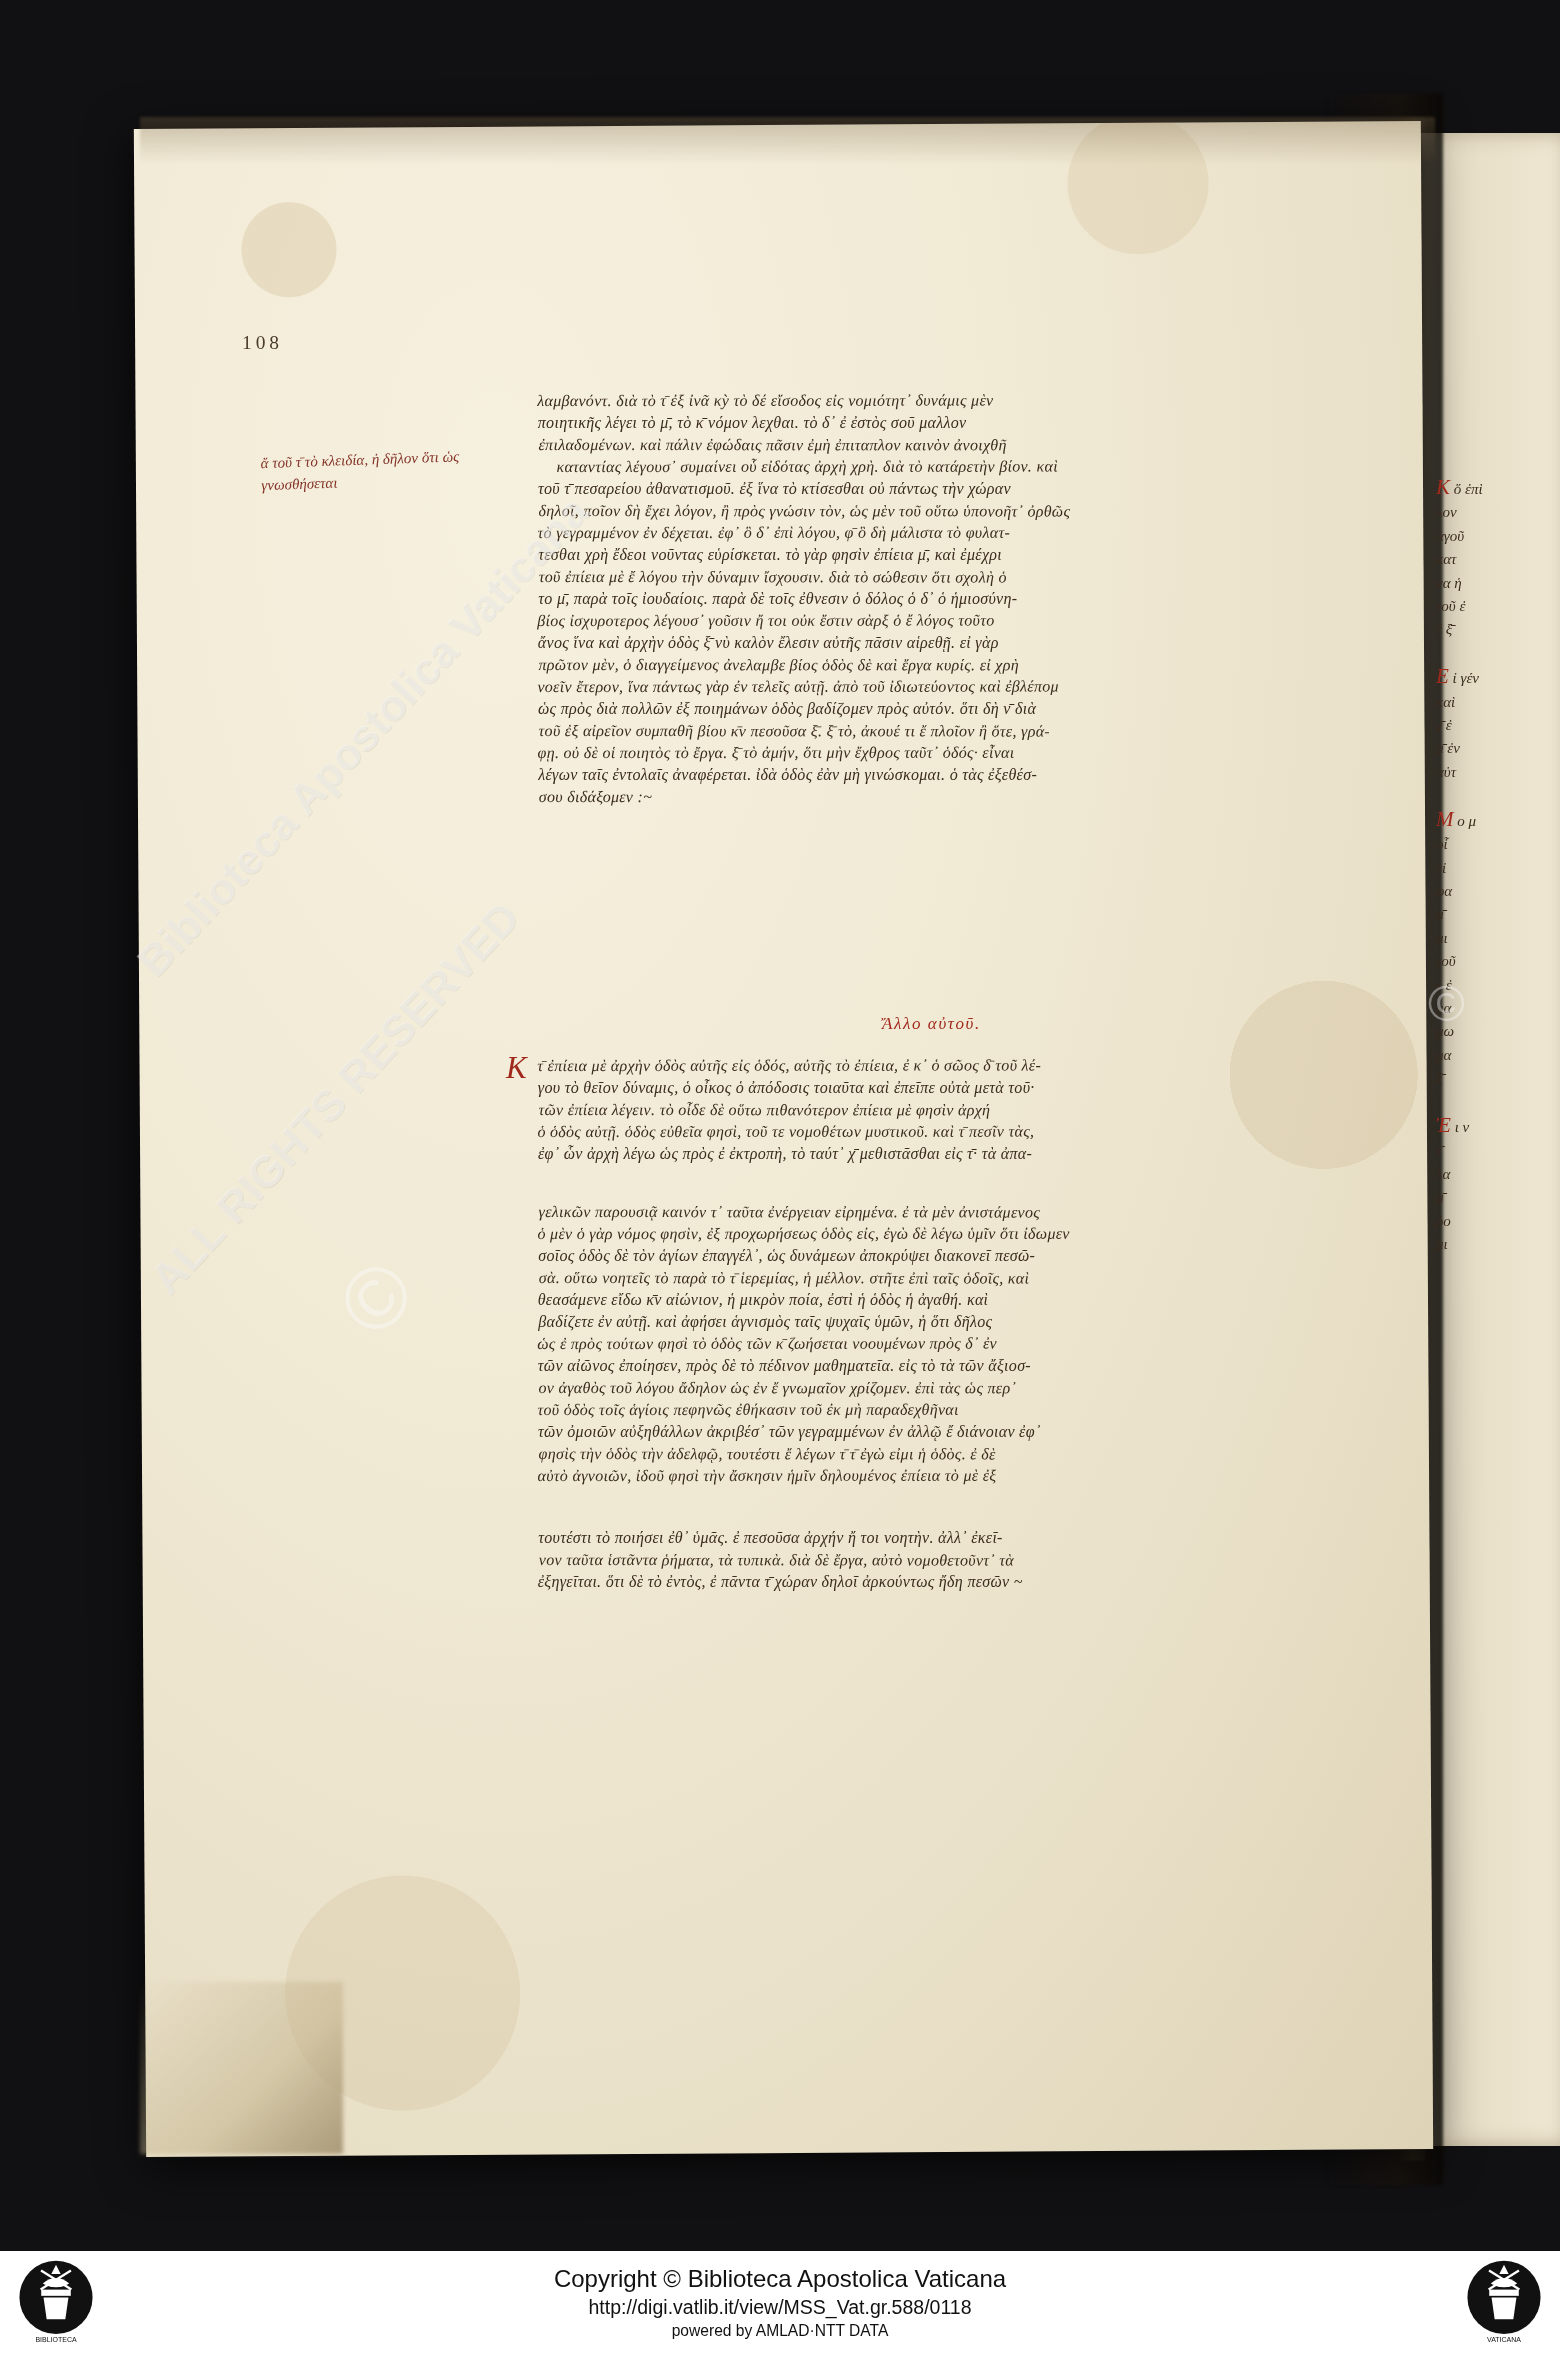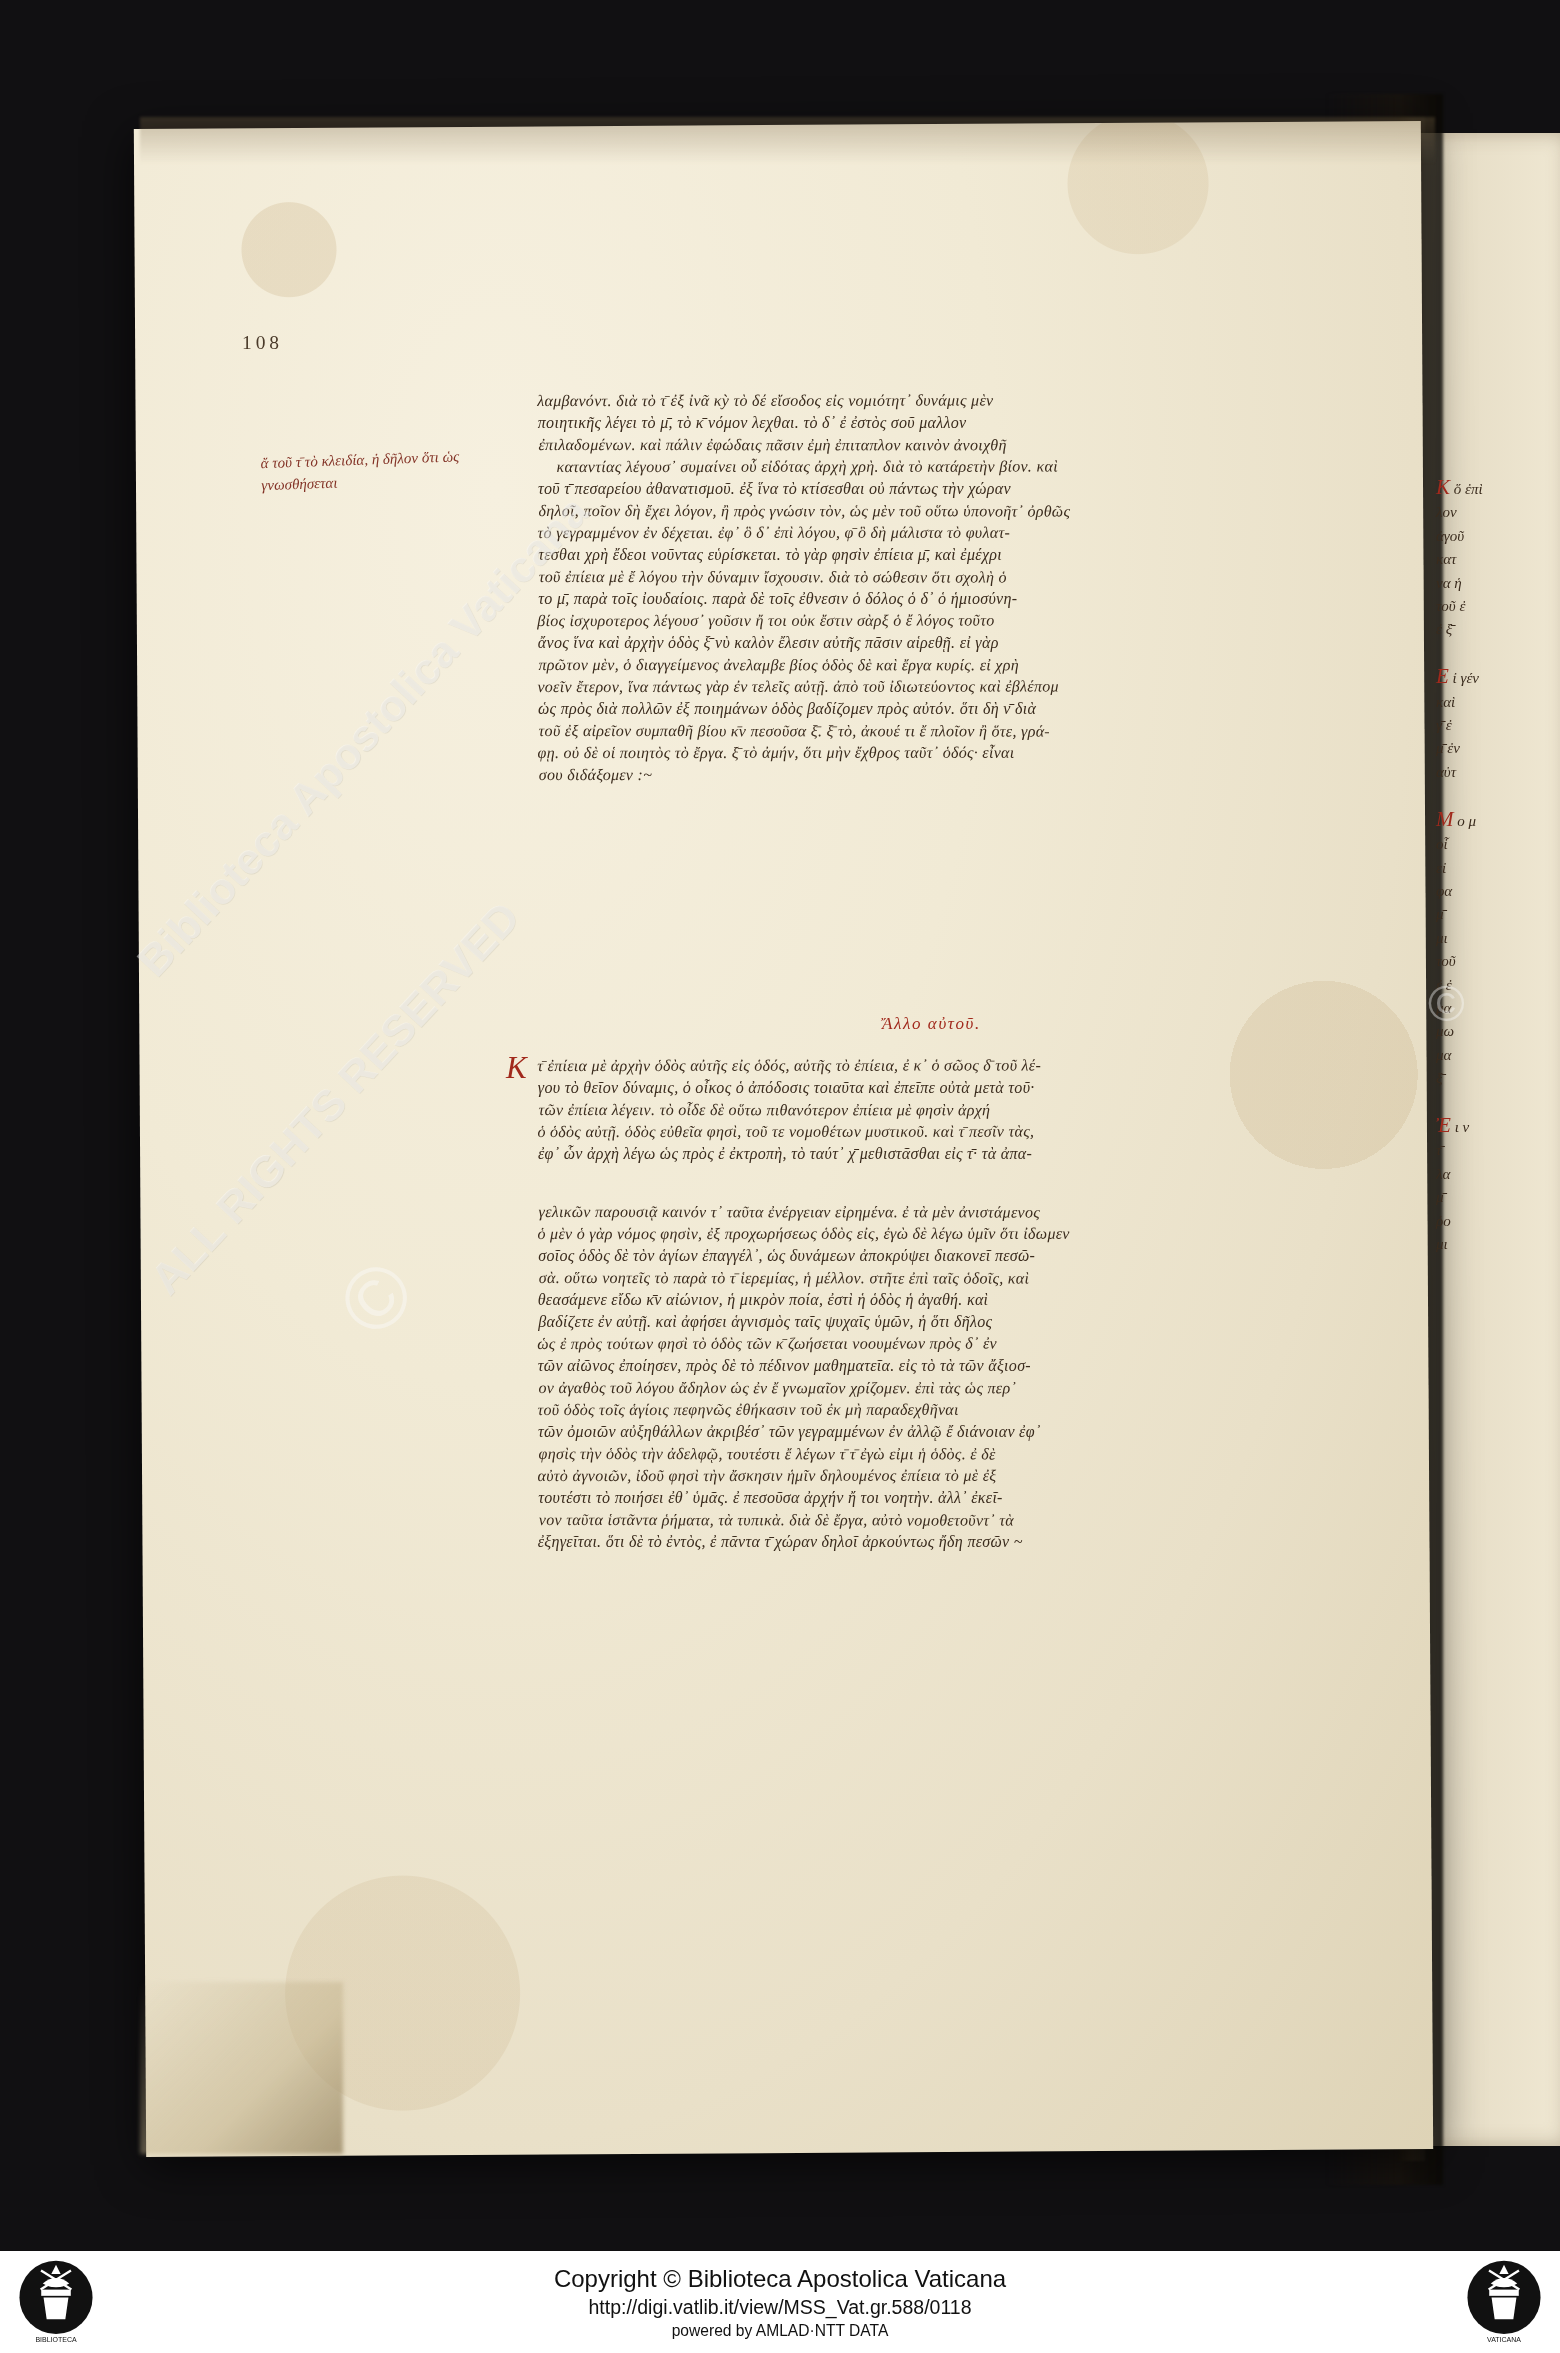--- a/index.html
+++ b/index.html
@@ -328,20 +328,21 @@
       <span class="ln" style="transform: rotate(0.012deg) translateX(0.2px);">τεσθαι χρὴ ἔδεοι νοῦντας εὑρίσκεται. τὸ γὰρ φησὶν ἐπίεια μ̄, καὶ ἐμέχρι</span>
       <span class="ln" style="transform: rotate(0.06deg) translateX(0.8px);">τοῦ ἐπίεια μὲ ἔ λόγου τὴν δύναμιν ἴσχουσιν. διὰ τὸ σώθεσιν ὅτι σχολὴ ὁ</span>
       <span class="ln" style="transform: rotate(0.024deg) translateX(0.3px);">το μ̄, παρὰ τοῖς ἰουδαίοις. παρὰ δὲ τοῖς ἐθνεσιν ὁ δόλος ὁ δ᾽ ὁ ἡμιοσύνη-</span>
       <span class="ln" style="transform: rotate(-0.06deg) translateX(-0.8px);">βίος ἰσχυροτερος λέγουσ᾽ γοῦσιν ἤ τοι οὐκ ἔστιν σὰρξ ὁ ἔ λόγος τοῦτο</span>
       <span class="ln" style="transform: rotate(-0.012deg) translateX(-0.2px);">ἄνος ἵνα καὶ ἀρχὴν ὁδὸς ξ̄ νὺ καλὸν ἔλεσιν αὐτῆς πᾶσιν αἱρεθῇ. εἰ γὰρ</span>
       <span class="ln" style="transform: rotate(0.036deg) translateX(0.5px);">πρῶτον μὲν, ὁ διαγγείμενος ἀνελαμβε βίος ὁδὸς δὲ καὶ ἔργα κυρίς. εἰ χρὴ</span>
       <span class="ln" style="transform: rotate(-0.048deg) translateX(-0.6px);">νοεῖν ἔτερον, ἵνα πάντως γὰρ ἐν τελεῖς αὐτῇ. ἀπὸ τοῦ ἰδιωτεύοντος καὶ ἐβλέπομ</span>
       <span class="ln" style="transform: rotate(0deg) translateX(0px);">ὡς πρὸς διὰ πολλῶν ἐξ ποιημάνων ὁδὸς βαδίζομεν πρὸς αὐτόν. ὅτι δὴ ν̄ διὰ</span>
       <span class="ln" style="transform: rotate(0.048deg) translateX(0.6px);">τοῦ ἐξ αἰρεῖον συμπαθῆ βίου κ̄ν πεσοῦσα ξ̄. ξ̄ τὸ, ἀκουέ τι ἔ πλοῖον ἢ ὅτε, γρά-</span>
       <span class="ln" style="transform: rotate(-0.036deg) translateX(-0.5px);">φῃ. οὐ δὲ οἱ ποιητὸς τὸ ἔργα. ξ̄ τὸ ἀμήν, ὅτι μὴν ἔχθρος ταῦτ᾽ ὁδός· εἶναι</span>
+      <span class="ln" style="transform: rotate(0.012deg) translateX(0.2px);">λέγων ταῖς ἐντολαῖς ἀναφέρεται. ἰδὰ ὁδὸς ἐὰν μὴ γινώσκομαι. ὁ τὰς ἐξεθέσ-</span>
       <span class="ln" style="transform: rotate(0.06deg) translateX(0.8px);">σου διδάξομεν :~</span>
     </div>
 
   <div class="section-heading">Ἄλλο αὐτοῦ.</div>
 
   <div class="initial k-main">Κ</div>
 
   <div class="text-block second" id="col2">
       <span class="ln" style="transform: rotate(-0.06deg) translateX(-0.8px);">τ̄ ἐπίεια μὲ ἀρχὴν ὁδὸς αὐτῆς εἰς ὁδός, αὐτῆς τὸ ἐπίεια, ἐ κ᾽ ὁ σῶος δ̄ τοῦ λέ-</span>
       <span class="ln" style="transform: rotate(-0.012deg) translateX(-0.2px);">γου τὸ θεῖον δύναμις, ὁ οἶκος ὁ ἀπόδοσις τοιαῦτα καὶ ἐπεῖπε οὐτὰ μετὰ τοῦ·</span>
@@ -354,21 +355,21 @@
       <span class="ln" style="transform: rotate(0.06deg) translateX(0.8px);">σὰ. οὕτω νοητεῖς τὸ παρὰ τὸ τ̄ ἱερεμίας, ἡ μέλλον. στῆτε ἐπὶ ταῖς ὁδοῖς, καὶ</span>
       <span class="ln" style="transform: rotate(-0.024deg) translateX(-0.3px);">θεασάμενε εἴδω κ̄ν αἰώνιον, ἡ μικρὸν ποία, ἐστὶ ἡ ὁδὸς ἡ ἀγαθή. καὶ</span>
       <span class="ln" style="transform: rotate(0.024deg) translateX(0.3px);">βαδίζετε ἐν αὐτῇ. καὶ ἀφήσει ἁγνισμὸς ταῖς ψυχαῖς ὑμῶν, ἡ ὅτι δῆλος</span>
       <span class="ln" style="transform: rotate(-0.06deg) translateX(-0.8px);">ὡς ἐ πρὸς τούτων φησὶ τὸ ὁδὸς τῶν κ̄ ζωήσεται νοουμένων πρὸς δ᾽ ἐν</span>
       <span class="ln" style="transform: rotate(-0.012deg) translateX(-0.2px);">τῶν αἰῶνος ἐποίησεν, πρὸς δὲ τὸ πέδινον μαθηματεῖα. εἰς τὸ τὰ τῶν ἄξιοσ-</span>
       <span class="ln" style="transform: rotate(0.036deg) translateX(0.5px);">ον ἀγαθὸς τοῦ λόγου ἄδηλον ὡς ἐν ἔ γνωμαῖον χρίζομεν. ἐπὶ τὰς ὡς περ᾽</span>
       <span class="ln" style="transform: rotate(-0.048deg) translateX(-0.6px);">τοῦ ὁδὸς τοῖς ἁγίοις πεφηνῶς ἐθήκασιν τοῦ ἐκ μὴ παραδεχθῆναι</span>
       <span class="ln" style="transform: rotate(0deg) translateX(0px);">τῶν ὀμοιῶν αὐξηθάλλων ἀκριβέσ᾽ τῶν γεγραμμένων ἐν ἀλλῷ ἔ διάνοιαν ἐφ᾽</span>
       <span class="ln" style="transform: rotate(0.048deg) translateX(0.6px);">φησὶς τὴν ὁδὸς τὴν ἀδελφῷ, τουτέστι ἔ λέγων τ̄ τ̄ ἐγὼ εἰμι ἡ ὁδὸς. ἐ δὲ</span>
       <span class="ln" style="transform: rotate(-0.036deg) translateX(-0.5px);">αὐτὸ ἀγνοιῶν, ἰδοῦ φησὶ τὴν ἄσκησιν ἡμῖν δηλουμένος ἐπίεια τὸ μὲ ἐξ</span>
-      <span class="ln" style="transform: rotate(0.012deg) translateX(0.2px);">τουτέστι τὸ ποιήσει ἐθ᾽ ὑμᾶς. ἐ πεσοῦσα ἀρχήν ἤ τοι νοητὴν. ἀλλ᾽ ἐκεῖ-</span>
+      <span class="ln" style="transform: rotate(0.012deg) translateX(0.2px); margin-top: 40px;">τουτέστι τὸ ποιήσει ἐθ᾽ ὑμᾶς. ἐ πεσοῦσα ἀρχήν ἤ τοι νοητὴν. ἀλλ᾽ ἐκεῖ-</span>
       <span class="ln" style="transform: rotate(0.06deg) translateX(0.8px);">νον ταῦτα ἱστᾶντα ῥήματα, τὰ τυπικὰ. διὰ δὲ ἔργα, αὐτὸ νομοθετοῦντ᾽ τὰ</span>
       <span class="ln" style="transform: rotate(-0.024deg) translateX(-0.3px);">ἐξηγεῖται. ὅτι δὲ τὸ ἐντὸς, ἐ πᾶντα τ̄ χώραν δηλοῖ ἀρκούντως ἤδη πεσῶν ~</span>
     </div>
 
   <div class="facing-col" id="facingcol">
       <span class="ln"><span class="facing-initial">Κ</span> ὅ ἐπὶ</span>
       <span class="ln">λον</span>
       <span class="ln">ἀγοῦ</span>
       <span class="ln">κατ</span>
       <span class="ln">να ἡ</span>

